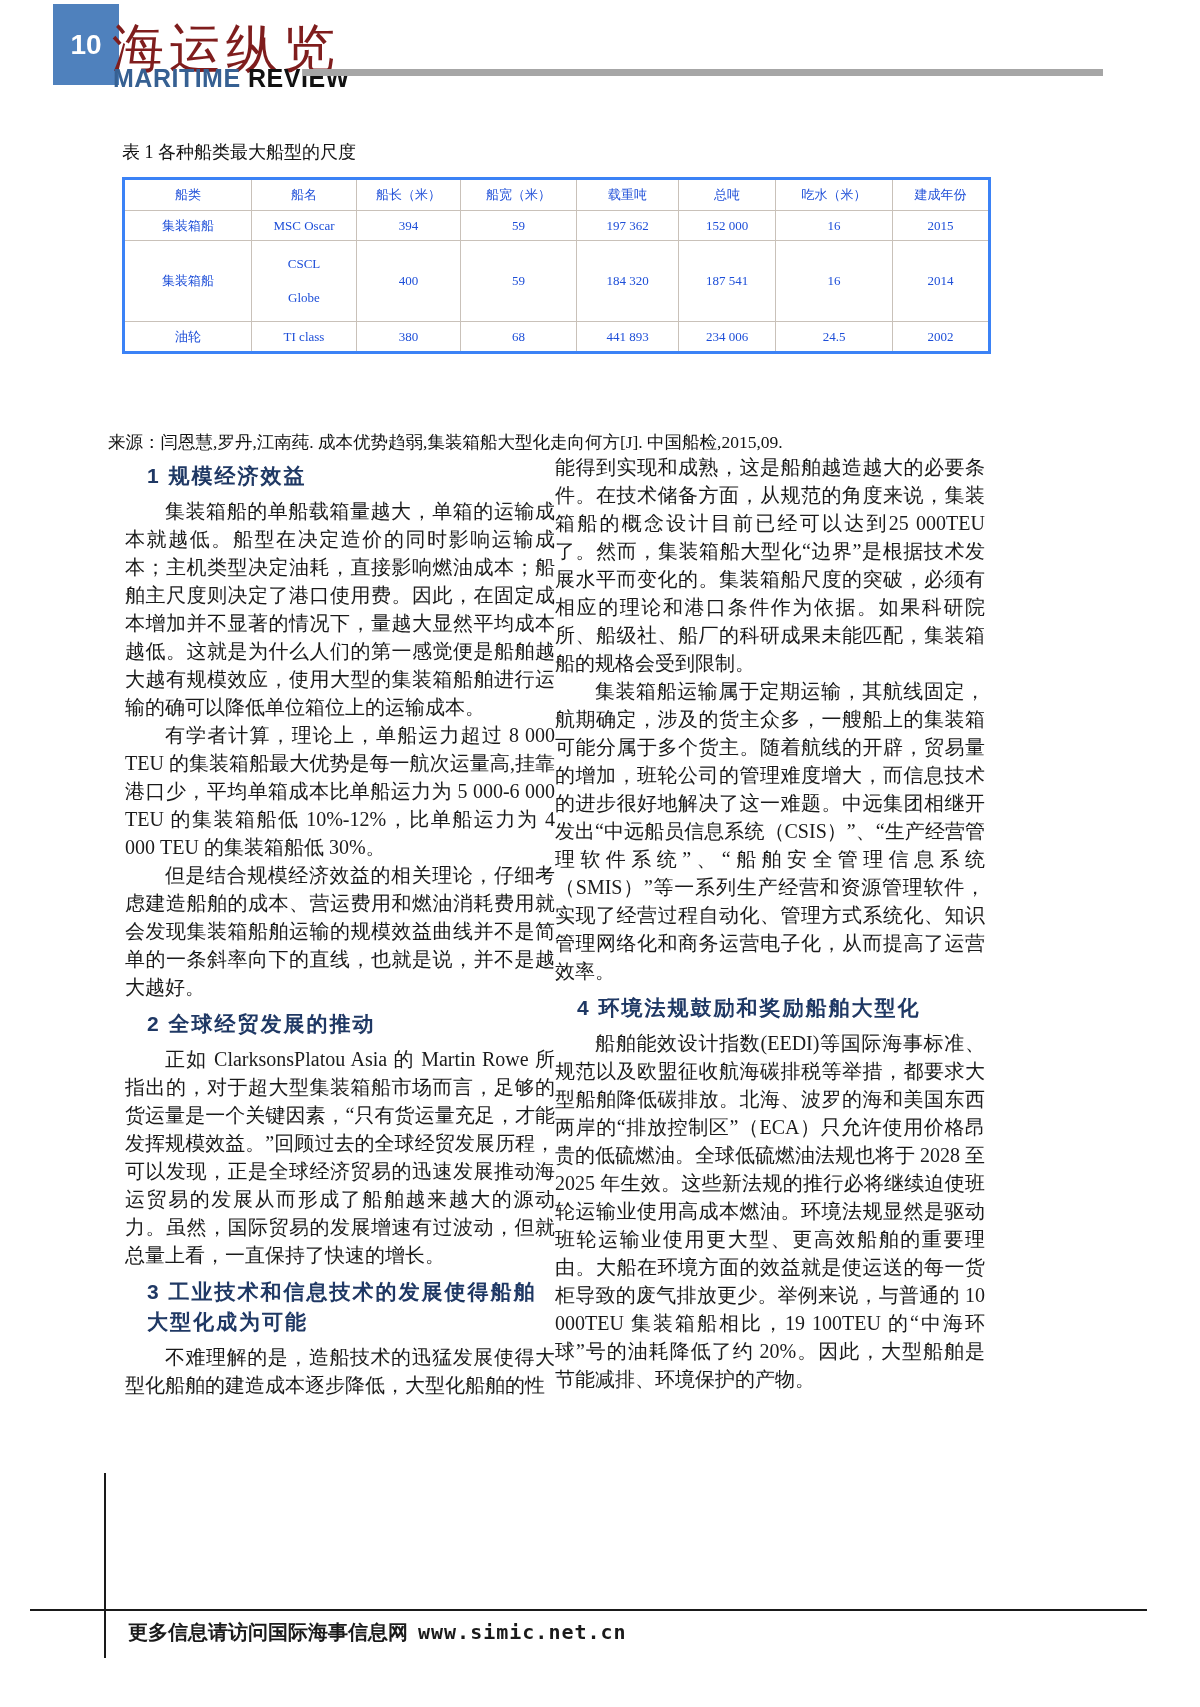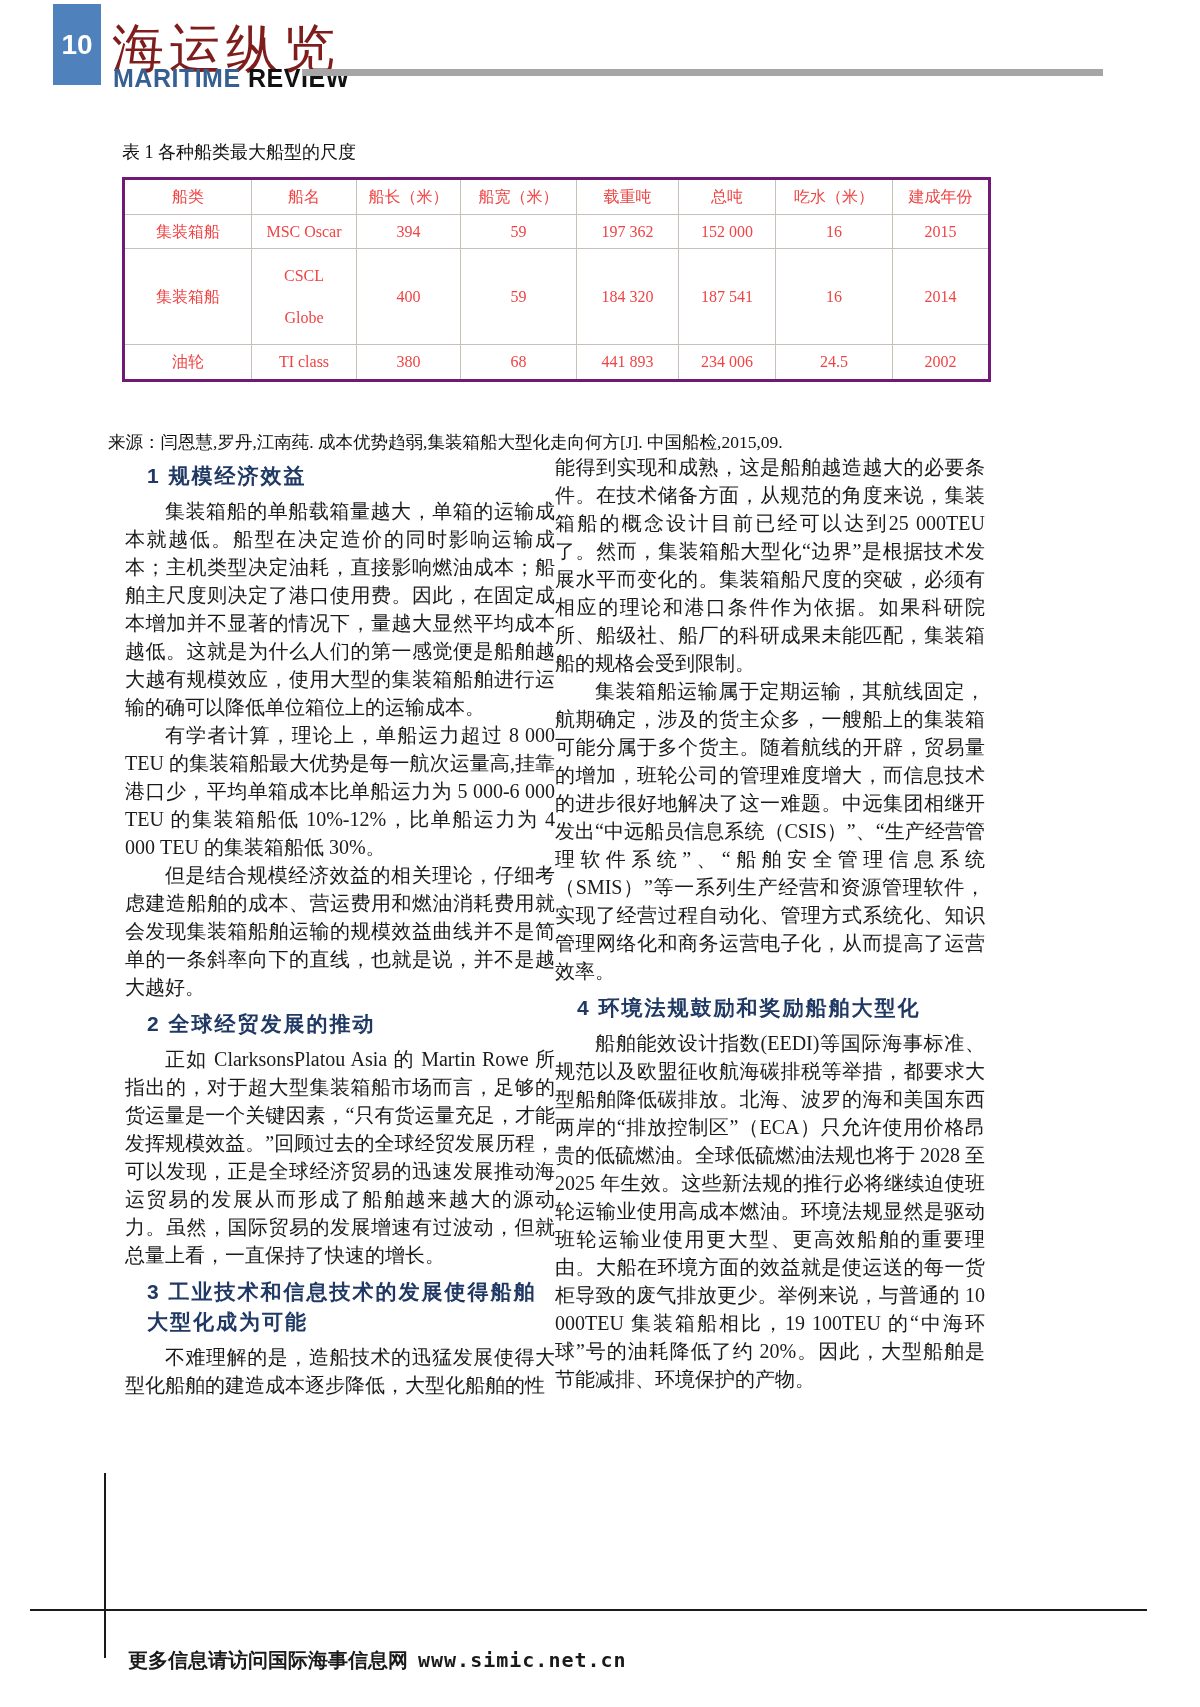--- a/index.html
+++ b/index.html
@@ -3,21 +3,21 @@
 <meta charset="utf-8">
 <style>
   html,body { margin:0; padding:0; background:#ffffff; }
   .page {
     position:relative; width:1200px; height:1707px; background:#ffffff;
     overflow:hidden; font-family:"Liberation Serif","DejaVu Serif",serif; color:#1a1a1a;
   }
 
   
   .badge {
-    position:absolute; left:53px; top:4px; width:48px; height:81px;
+    position:absolute; left:53px; top:4px; width:66px; height:81px;
     background:#4f81bd; display:flex; align-items:center; justify-content:center;
   }
   .badge-num {
     color:#ffffff; font-family:"Liberation Sans",sans-serif;
     font-weight:bold; font-size:28px;
   }
   .title-cn {
     position:absolute; left:112px; top:14px; font-size:52px; letter-spacing:5px;
     color:#7f1d1d; font-family:"Liberation Serif","DejaVu Serif",serif;
   }
@@ -30,21 +30,21 @@
   .header-rule {
     position:absolute; left:303px; top:69px; width:800px; height:7px;
     background:#a6a6a6;
   }
 
   
   .table-wrap { position:absolute; left:122px; top:140px; width:866px; }
   .caption { font-size:18px; margin-bottom:13px; color:#111; }
   table.ships {
     width:866px; border-collapse:collapse; table-layout:fixed;
-    border:3px solid #701a75; font-size:16px; color:#ef4444;
+    border:3px solid #3b82f6; font-size:13px; color:#1d4ed8;
   }
   table.ships th, table.ships td {
     border:1px solid #c9c1b9; text-align:center; vertical-align:middle;
     padding:6px 3px; font-weight:normal; white-space:pre-line; line-height:1.35;
   }
   table.ships tbody tr:nth-child(2) td:nth-child(2) { line-height:2.6; }
   .source { position:absolute; left:108px; top:430px; font-size:17.5px; color:#111; }
 
   
   .columns {
@@ -58,21 +58,21 @@
     margin:8px 0 6px 0; padding-left:22px; color:#1f3864; font-weight:bold;
     font-size:21px; line-height:30px; letter-spacing:2px; text-align:left;
     font-family:"Liberation Sans","DejaVu Sans",sans-serif;
   }
 
   
   .footer-vrule { position:absolute; left:104px; top:1473px; width:2px; height:185px; background:#1a1a1a; }
   .footer-hrule { position:absolute; left:30px; top:1609px; width:1117px; height:2px; background:#1a1a1a; }
   .footer-text {
     position:absolute; left:128px; top:1619px; font-size:20px; font-weight:bold;
-    color:#1a1a1a; font-family:"Liberation Sans","DejaVu Sans",sans-serif;margin-top:28px;
+    color:#1a1a1a; font-family:"Liberation Sans","DejaVu Sans",sans-serif;
   }
   .footer-text .url {
     font-family:"DejaVu Sans Mono","Liberation Mono",monospace;
     font-weight:bold; letter-spacing:1px; margin-left:10px;
   }
 </style>
 </head>
 <body>
 
 <div class="page">

